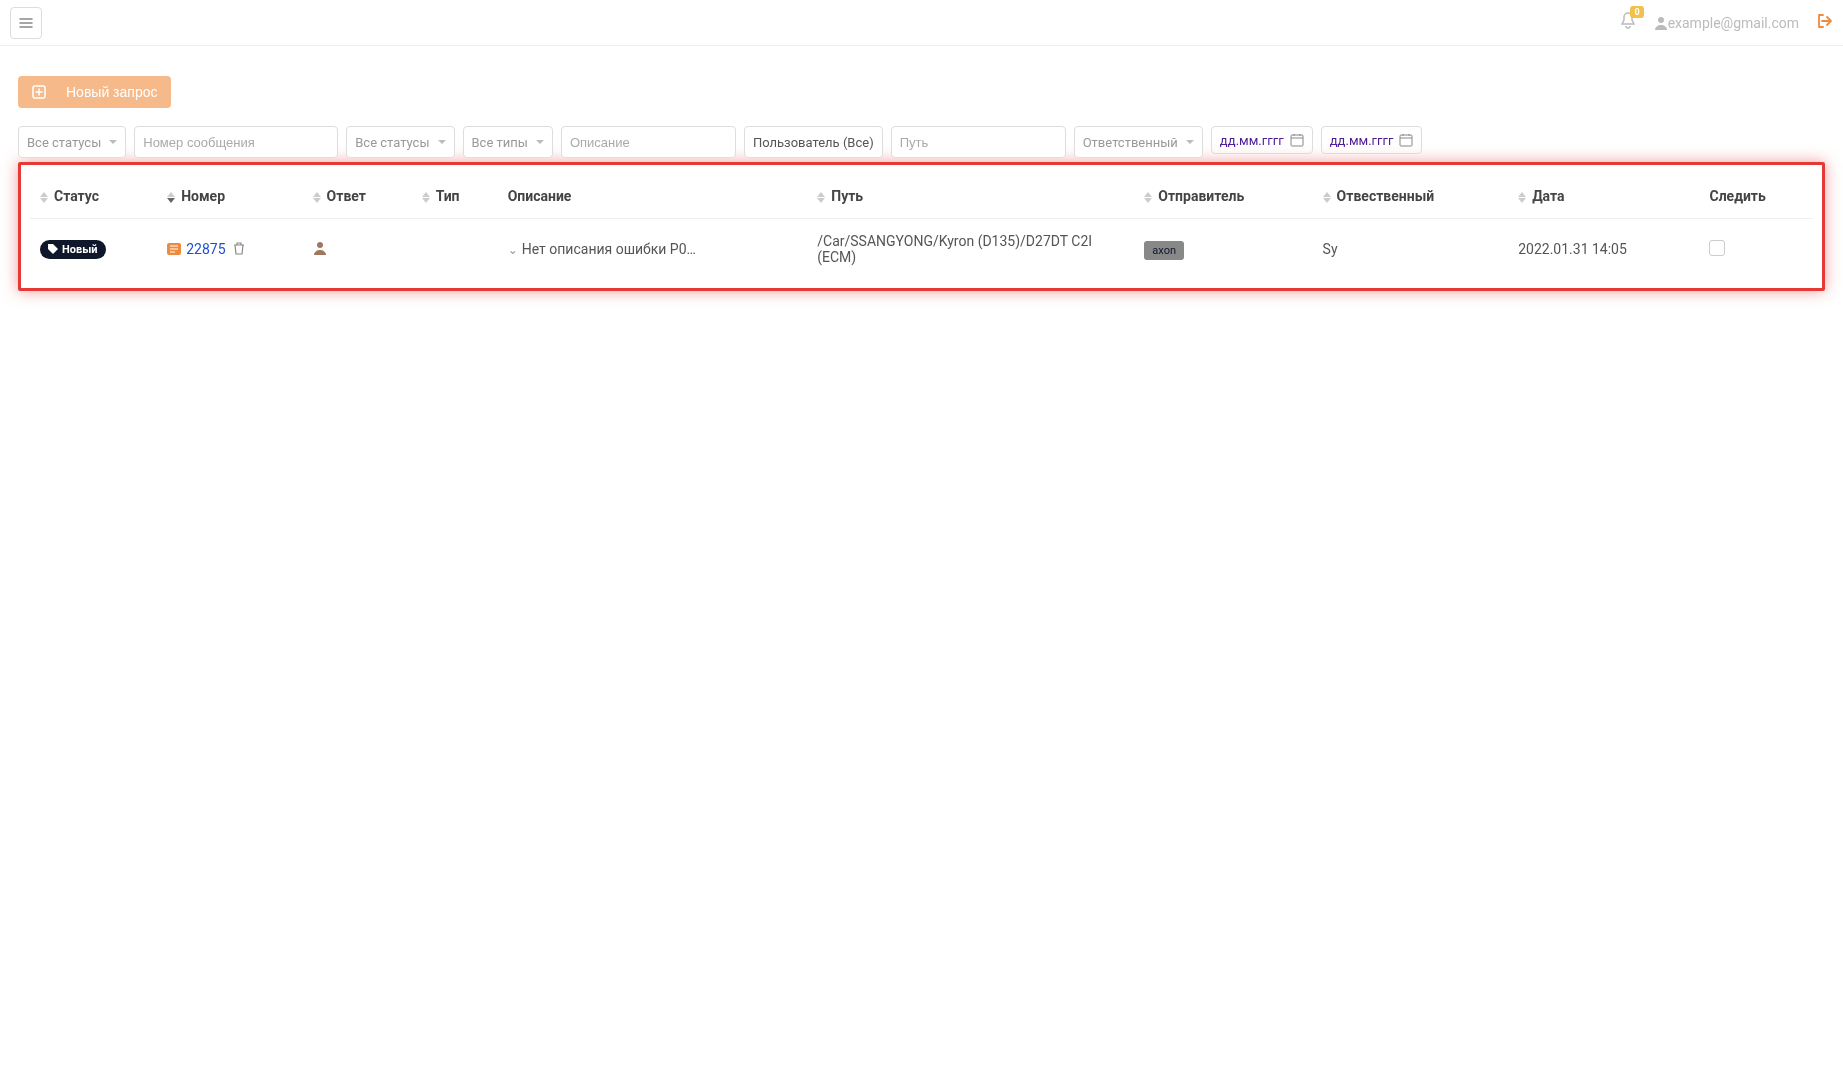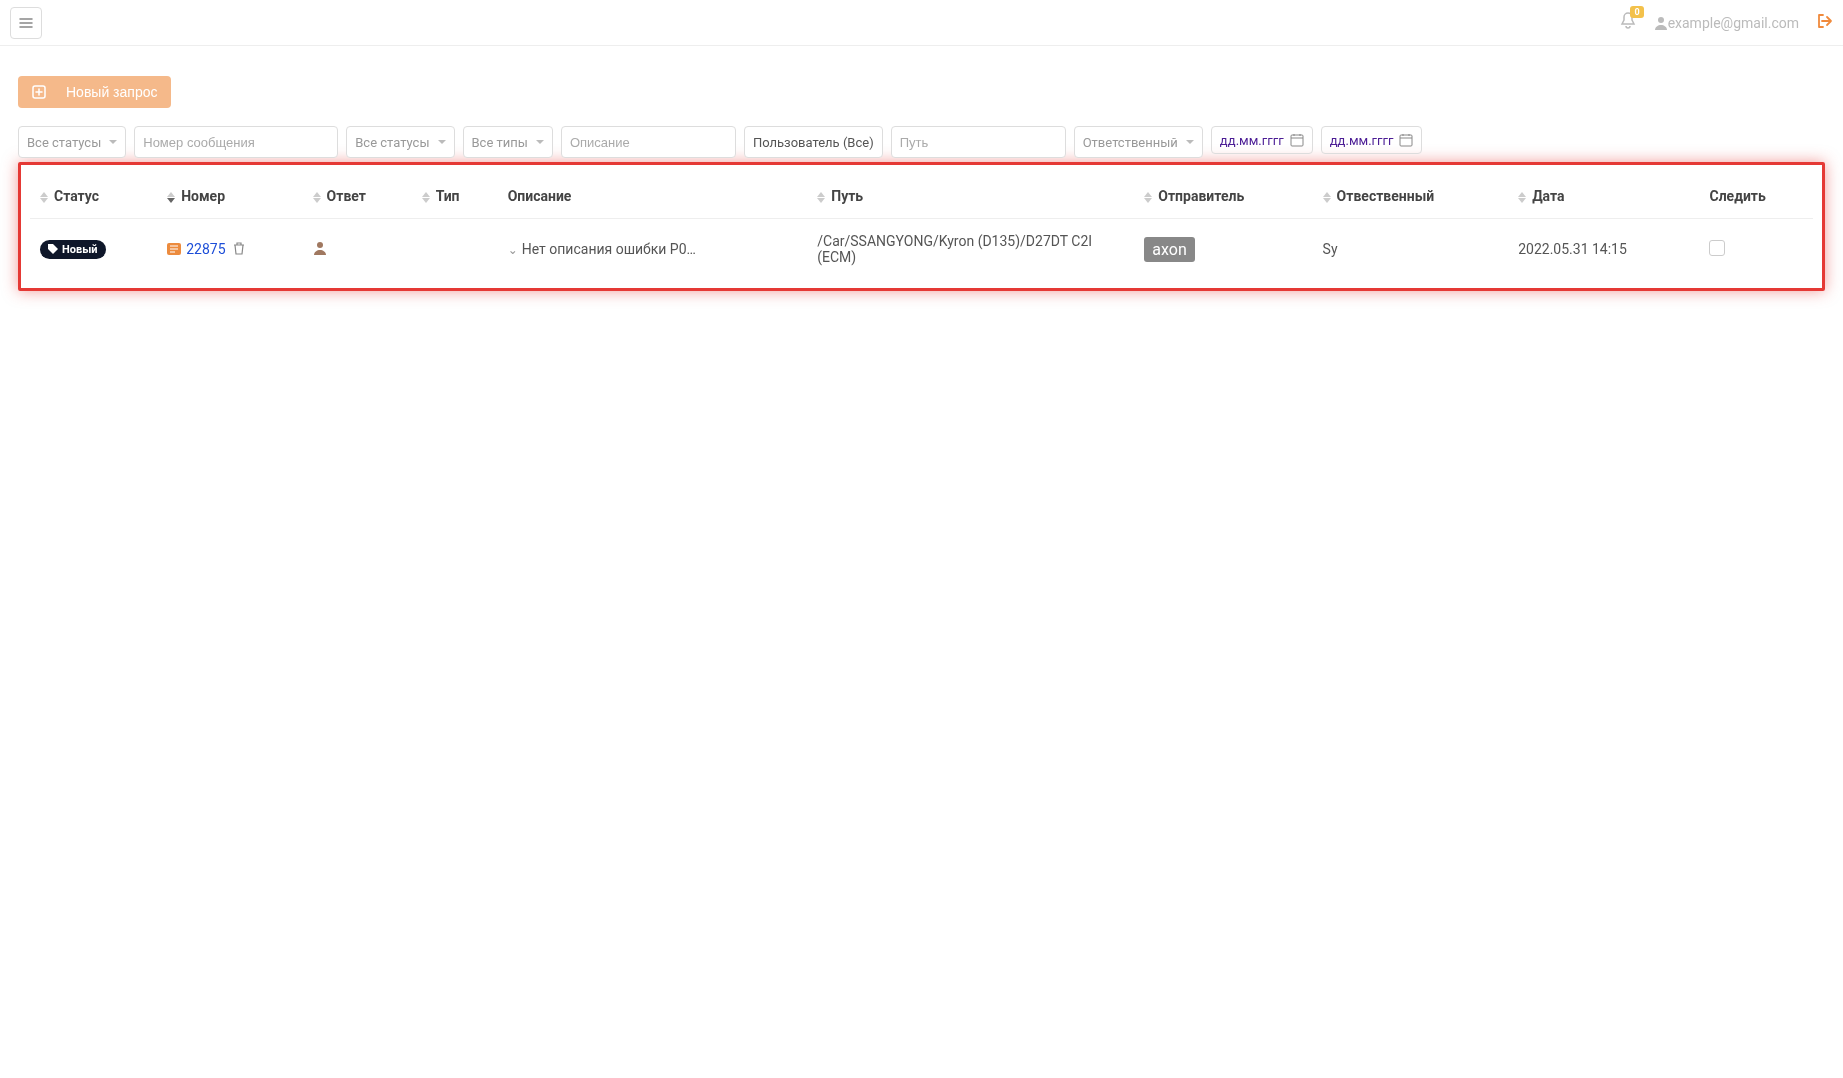--- a/index.html
+++ b/index.html
@@ -27,21 +27,21 @@
 th { text-align: left; padding: 14px 10px; font-weight: 700; color: #444; font-size: 14px; border-bottom: 1px solid #eee; white-space: nowrap; }
 td { padding: 14px 10px; vertical-align: middle; color: #555; font-size: 14px; }
 .sort-icon { display: inline-flex; flex-direction: column; margin-right: 6px; vertical-align: middle; gap: 1px; }
 .sa { width: 0; height: 0; border-left: 4px solid transparent; border-right: 4px solid transparent; }
 .sa-up { border-bottom: 5px solid #ccc; }
 .sa-dn { border-top: 5px solid #ccc; }
 .sa-active { border-top-color: #666 !important; }
 .status-badge { background: #0f172a; color: #fff; font-size: 11px; font-weight: bold; padding: 3px 8px; border-radius: 10px; display: inline-flex; align-items: center; gap: 4px; }
 .num-link { color: #1d4ed8; text-decoration: none; display: inline-flex; align-items: center; gap: 5px; }
 .small-grey-icon { color: #888; }
-.sender-badge { background: #888; color: #ffffff; font-size: 16px; padding: 3px 8px; border-radius: 3px; }
+.sender-badge { background: #888; color: #0f172a; font-size: 11px; padding: 3px 8px; border-radius: 3px; }
 .follow-box { width: 16px; height: 16px; border: 1px solid #ccc; border-radius: 3px; display: inline-block; cursor: pointer; }
 .desc-chevron { color: #999; margin-right: 4px; font-size: 12px; }
 .date-wrap { display: flex; align-items: center; gap: 6px; border: 1px solid #ddd; border-radius: 4px; padding: 6px 8px; font-size: 13px; color: #4c1d95; height: 28px; cursor: pointer; }
 </style>
 </head>
 <body>
 
 <div class="topbar">
   <button class="menu-btn">
     <svg width="14" height="14" viewBox="0 0 14 14">
@@ -190,20 +190,20 @@
                 <path d="M1 14c0-3 3-5 6-5s6 2 6 5" fill="#a07860"></path>
               </svg>
           </td>
           <td></td>
           <td>
             <span class="desc-chevron">⌄</span><span>Нет описания ошибки P0…</span>
           </td>
           <td style="max-width:220px"><span>/Car/SSANGYONG/Kyron (D135)/D27DT C2I (ECM)</span></td>
           <td><span class="sender-badge">axon</span></td>
           <td><span>Sy</span></td>
-          <td><span>2022.05.31 14:15</span></td>
+          <td><span>2022.01.31 14:05</span></td>
           <td><span class="follow-box"></span></td>
         </tr>
       </tbody>
     </table>
   </div>
 
 </div>
 
 </body></html>

